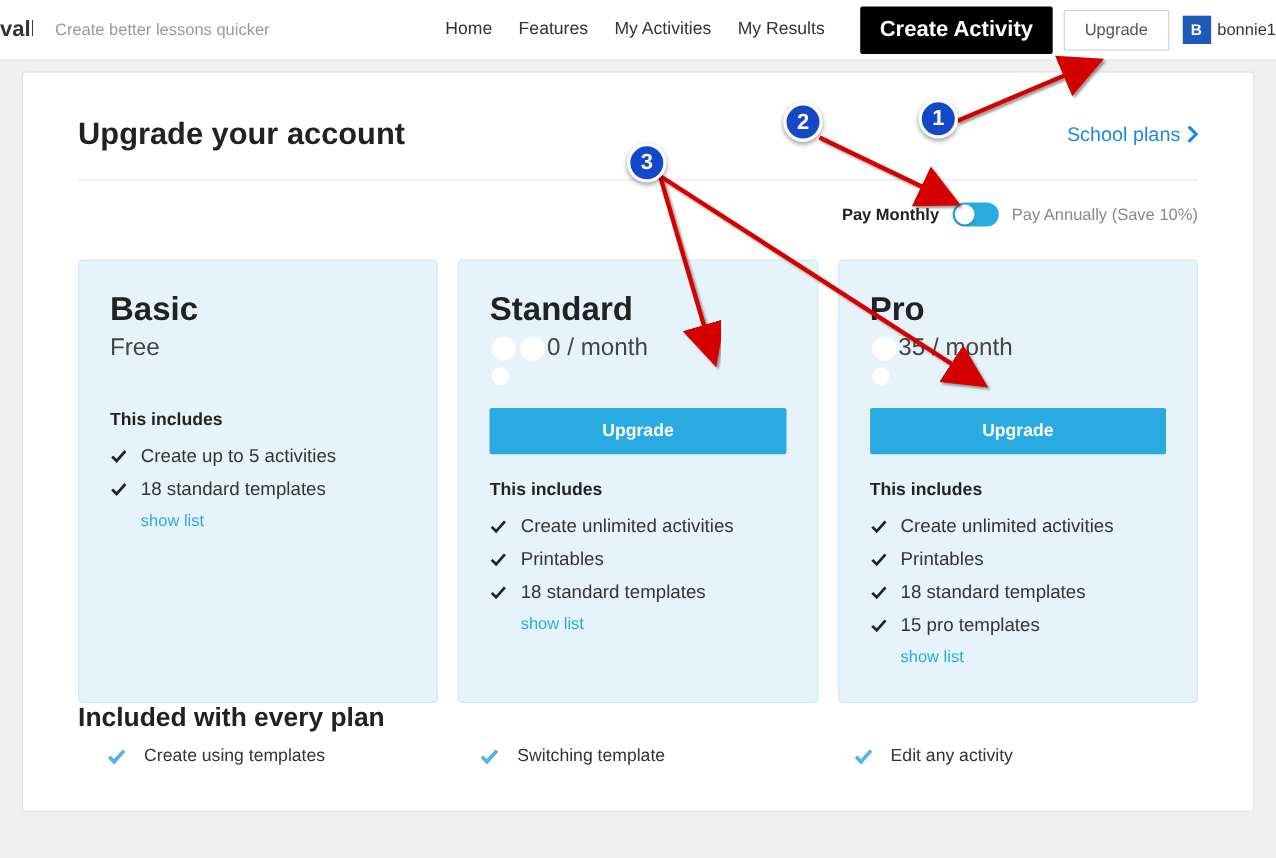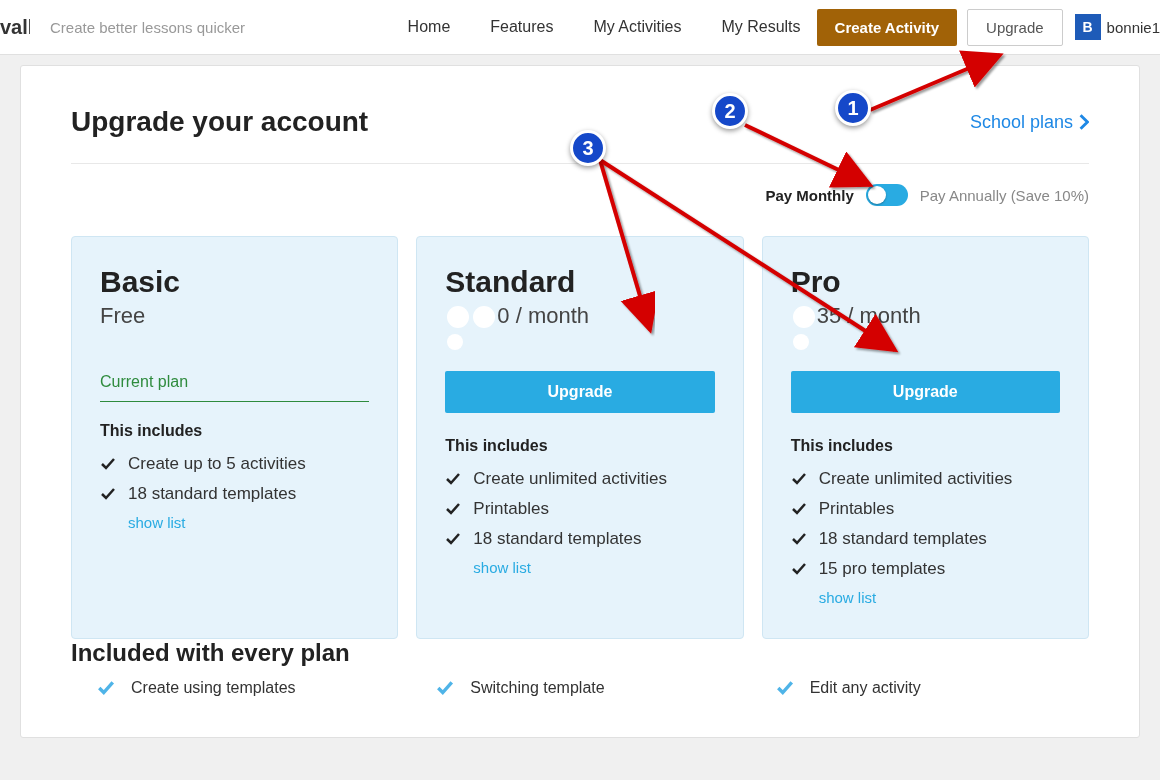--- a/index.html
+++ b/index.html
@@ -1,23 +1,23 @@
 <!DOCTYPE html>
 <html><head>
 <meta charset="utf-8">
 <style>
 * { margin: 0; padding: 0; box-sizing: border-box; }
 body { font-family: 'Segoe UI', Arial, sans-serif; background: #f0f0f0; color: #333; }
 
 .topbar { background: #fff; border-bottom: 1px solid #e0e0e0; display: flex; align-items: center; height: 55px; padding: 0 0 0 0; }
 .logo-frag { font-weight: bold; font-size: 20px; color: #333; padding-left: 0; width: 30px; overflow: hidden; white-space: nowrap; }
 .tagline { color: #999; font-size: 15px; margin-left: 20px; flex: 0 0 auto; }
-.nav { display: flex; gap: 40px; margin-left: auto; margin-right: 16px; }
+.nav { display: flex; gap: 24px; margin-left: auto; margin-right: 32px; }
 .nav a { color: #333; text-decoration: none; font-size: 16px; }
-.btn-primary { background: #a16207; color: #fff; border: none; padding: 10px 18px; font-size: 15px; font-weight: bold; cursor: pointer; border-radius: 2px; }
+.btn-primary { background: #000000; color: #fff; border: none; padding: 10px 18px; font-size: 20px; font-weight: bold; cursor: pointer; border-radius: 2px; }
 .btn-secondary { background: #fff; color: #555; border: 1px solid #ccc; padding: 9px 18px; font-size: 15px; cursor: pointer; border-radius: 2px; margin-left: 10px; }
 .user-chip { display: flex; align-items: center; margin-left: 12px; margin-right: 0; overflow: hidden; }
 .user-avatar { background: #1e5bb8; color: #fff; width: 26px; height: 26px; display: flex; align-items: center; justify-content: center; font-size: 14px; font-weight: bold; margin-right: 6px; }
 .user-name { color: #333; font-size: 15px; white-space: nowrap; }
 
 .page { background: #fff; margin: 10px 20px; border: 1px solid #e0e0e0; border-radius: 3px; padding: 40px 50px; position: relative; }
 .page-header { display: flex; justify-content: space-between; align-items: center; border-bottom: 1px solid #e8e8e8; padding-bottom: 25px; margin-bottom: 20px; }
 .page-title { font-size: 28px; font-weight: 600; color: #222; }
 .school-link { color: #1e88e5; font-size: 18px; text-decoration: none; display: flex; align-items: center; gap: 6px; }
 .school-link svg { width: 10px; height: 16px; }
@@ -92,21 +92,20 @@
     <div class="toggle"></div>
     <span class="right-lbl">Pay Annually (Save 10%)</span>
   </div>
 
   <div class="plans">
 
     <div class="plan">
       <h2>Basic</h2>
       <div class="price">Free</div>
       <div style="height:40px"></div>
-      <div class="current">Current plan</div>
       <div class="inc-title">This includes</div>
       <ul>
         <li>
             <svg viewBox="0 0 16 16">
               <path d="M2 8l4 4 8-9" stroke="#222" stroke-width="2.5" fill="none"></path>
             </svg>
             <span>Create up to 5 activities</span>
           </li>
         <li>
             <svg viewBox="0 0 16 16">

